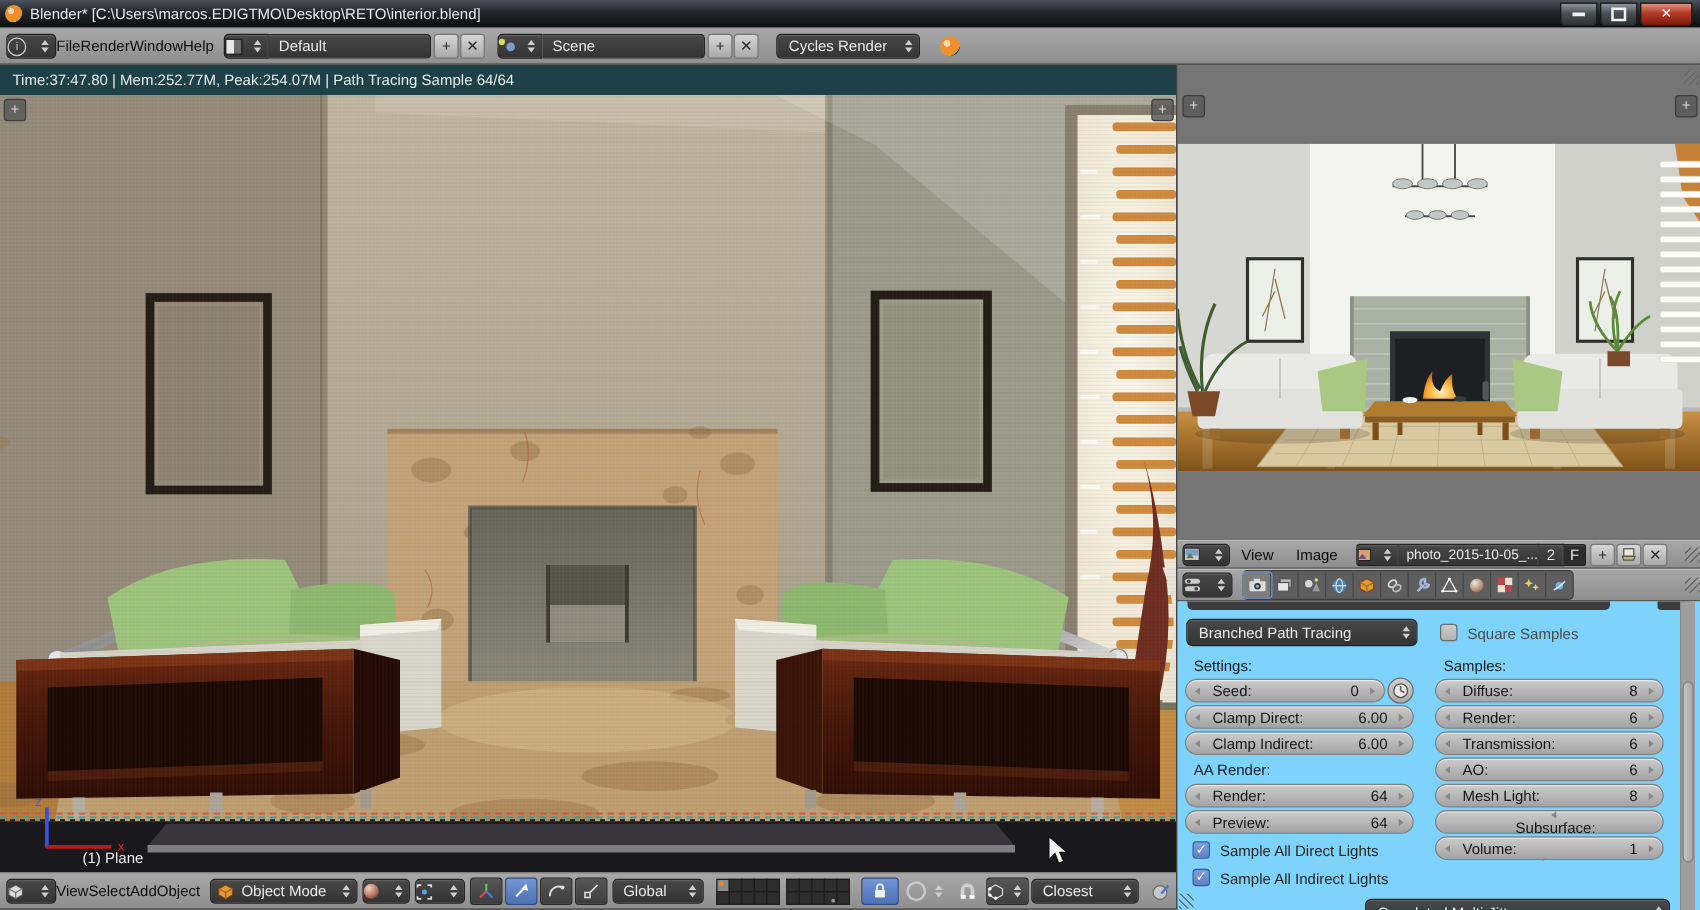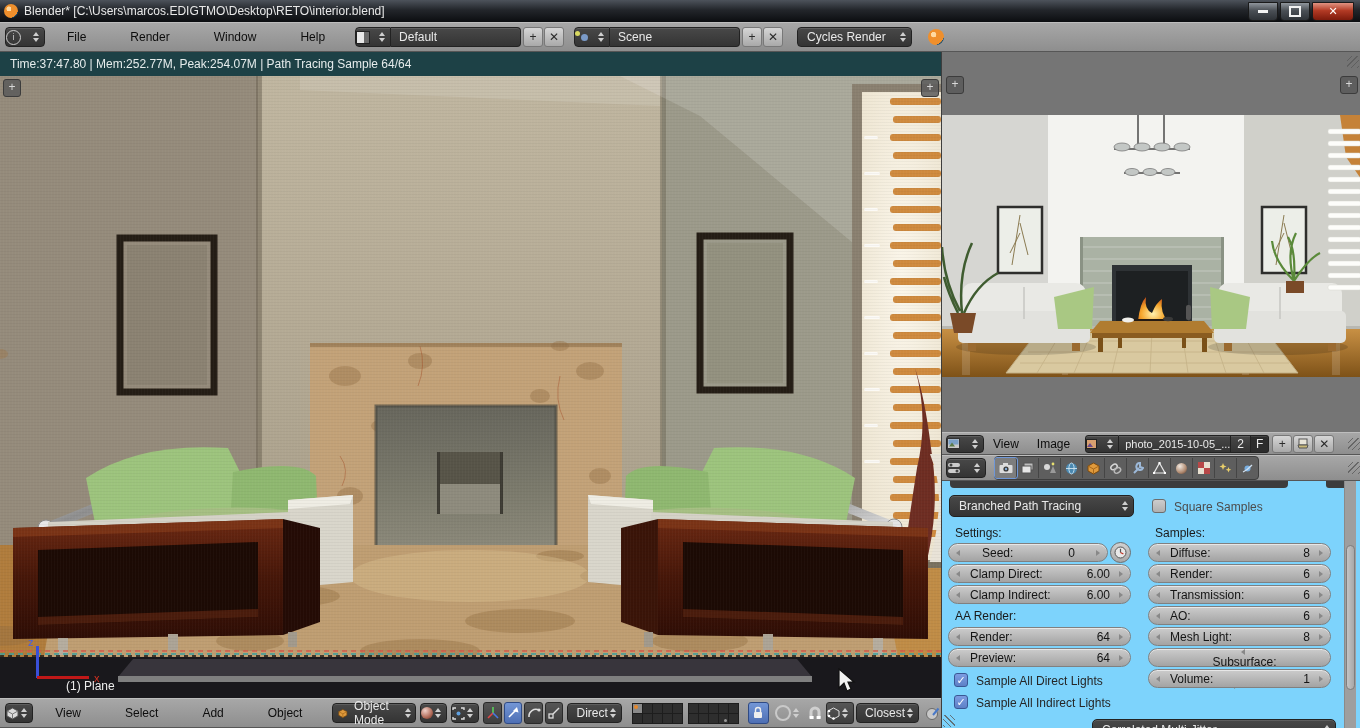--- a/index.html
+++ b/index.html
@@ -14,21 +14,21 @@
     background:radial-gradient(circle at 35% 35%,#ffd9a0 0 18%,#ef8f2c 20% 70%,#1a4d6e 72% 100%);}
   .wbtn{width:28px;height:17px;border-radius:0 0 4px 4px;border:1px solid #1a1a1a;
     background:linear-gradient(#8f959c,#4a4f55 45%,#2e3237);display:flex;align-items:center;justify-content:center;}
   .wbtn.close{background:linear-gradient(#e09382,#b23a24 45%,#7d1a0c);width:40px;}
   .mini-bar{width:10px;height:3px;background:#f2f2f2;}
   .rest-sq{width:8px;height:7px;border:2px solid #f2f2f2;background:transparent;}
   .x-glyph{color:#fff;font-size:11px;font-weight:bold;line-height:1;}
   
   .hdr{background:linear-gradient(#a7a7a7,#8e8e8e);border-top:1px solid #bdbdbd;border-bottom:1px solid #565656;
        display:flex;align-items:center;box-sizing:border-box;}
-  .menu{font-size:12px;color:#0d0d0d;padding:0 22px;cursor:default;}
+  .menu{font-size:12px;color:#0d0d0d;padding:0 0;cursor:default;}
   .ddark{background:linear-gradient(#484848,#343434);border:1px solid #222;border-radius:4px;color:#e9e9e9;
          font-size:12px;display:flex;align-items:center;height:20px;box-sizing:border-box;box-shadow:inset 0 1px 0 rgba(255,255,255,.12);}
   .ud{display:inline-block;width:10px;margin:0 3px 0 auto;}
   .ud::before{content:"";display:block;width:0;height:0;border:3px solid transparent;border-bottom:4px solid #cfcfcf;margin:0 auto 2px;}
   .ud::after{content:"";display:block;width:0;height:0;border:3px solid transparent;border-top:4px solid #cfcfcf;margin:0 auto;}
   .btn-lite{background:linear-gradient(#d6d6d6,#a9a9a9);border:1px solid #787878;border-radius:3px;
     color:#2a2a2a;display:flex;align-items:center;justify-content:center;font-size:12px;box-sizing:border-box;}
   
   .numfield{position:absolute;height:19px;border-radius:10px;background:linear-gradient(#cccccc,#a3a3a3);
     border:1px solid #808080;display:flex;align-items:center;font-size:12px;color:#141414;
@@ -403,21 +403,21 @@
     </svg>
   </div>
   <div class="toolbtn" style="width:26px;margin-left:2px;">
     <svg width="14" height="14" viewBox="0 0 14 14">
       <rect x="2" y="8" width="4" height="4" fill="none" stroke="#ddd" stroke-width="1.3"></rect>
       <line x1="6" y1="8" x2="12" y2="2" stroke="#ddd" stroke-width="1.4"></line>
     </svg>
   </div>
 
   <div class="ddark" style="width:74px;margin-left:4px;padding-left:8px;">
-    <span>Direct</span>
+    <span>Global</span>
     <span class="ud"></span>
   </div>
 
   <div style="display:flex;margin-left:10px;">
     <div class="laygrp" style="flex-direction:column;">
       <div class="laygrp">
         <div class="laysq first">
             <i class="dot-o"></i>
           </div>
         <div class="laysq"></div>
@@ -786,21 +786,21 @@
       <span>Branched Path Tracing</span>
       <span class="ud"></span>
     </div>
 
     <div class="cb" style="left:210px;top:18px;"></div>
     <span class="cblabel" style="left:232px;top:19px;color:#4c4c4c;">Square Samples</span>
 
     <span class="plabel" style="left:13px;top:45px;">Settings:</span>
     <span class="plabel" style="left:213px;top:45px;">Samples:</span>
 
-    <div class="numfield" style="left:6px;top:62px;width:160px;gap:12px;">
+    <div class="numfield" style="left:6px;top:62px;width:160px;">
       <span class="arrL"></span>
       <span class="lbl">Seed:</span>
       <span class="val">0</span>
       <span class="arrR"></span>
     </div>
     <div class="abs" style="left:168px;top:61px;width:21px;height:21px;border-radius:50%;background:linear-gradient(#d2d2d2,#a8a8a8);border:1px solid #6e6e6e;box-sizing:border-box;">
       <svg width="13" height="13" viewBox="0 0 13 13" style="margin:3px;">
         <circle cx="6.5" cy="6.5" r="5.5" fill="#e8e8e8" stroke="#555"></circle>
         <line x1="6.5" y1="6.5" x2="6.5" y2="2.8" stroke="#555" stroke-width="1.2"></line>
         <line x1="6.5" y1="6.5" x2="9.4" y2="8" stroke="#c03020" stroke-width="1.2"></line>

